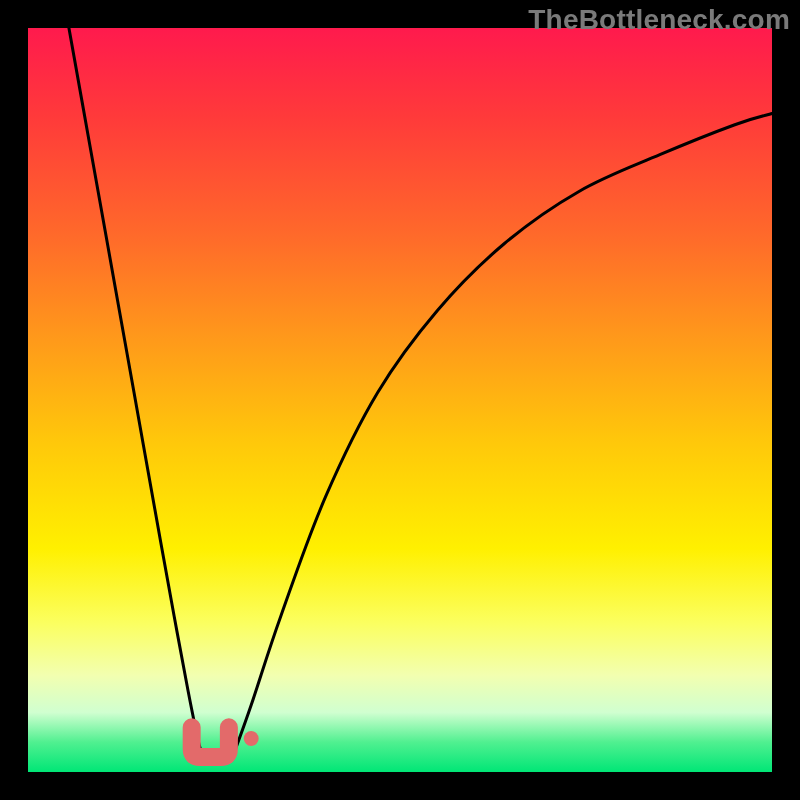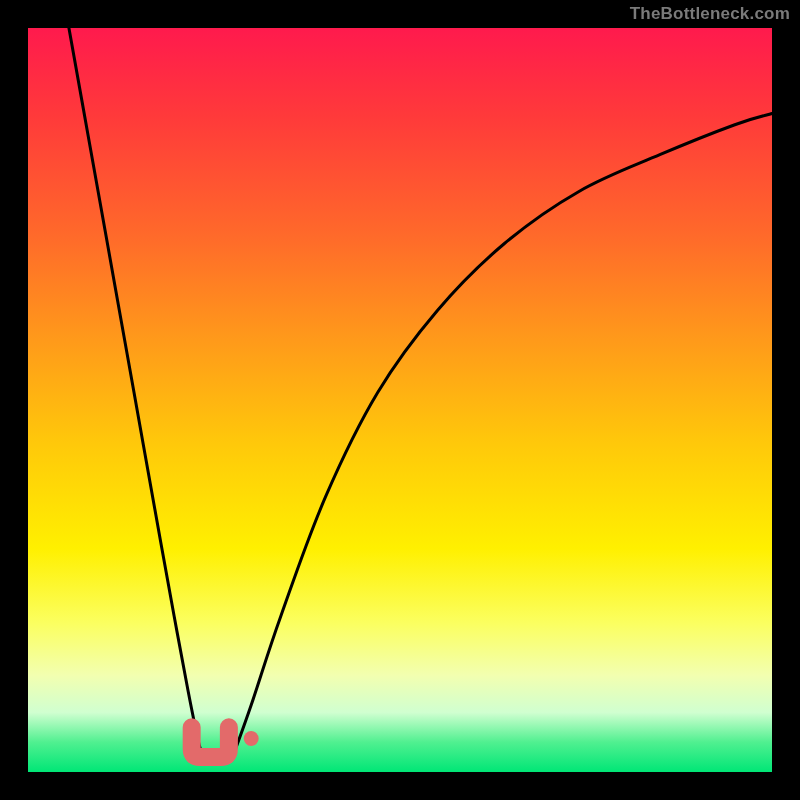--- a/index.html
+++ b/index.html
@@ -27,21 +27,21 @@
       #f2ffb0 87%,
       #d0ffd0 92%,
       #50f090 96%,
       #00e676 100%);
   }
   .watermark {
     position: absolute;
     top: 4px;
     right: 10px;
     font-family: Arial, Helvetica, sans-serif;
-    font-size: 17px;
+    font-size: 28px;
     font-weight: 600;
     color: #7a7a7a;
     letter-spacing: 0.2px;
     user-select: none;
   }
   svg.plot {
     position: absolute;
     left: 0;
     top: 0;
     width: 744px;

